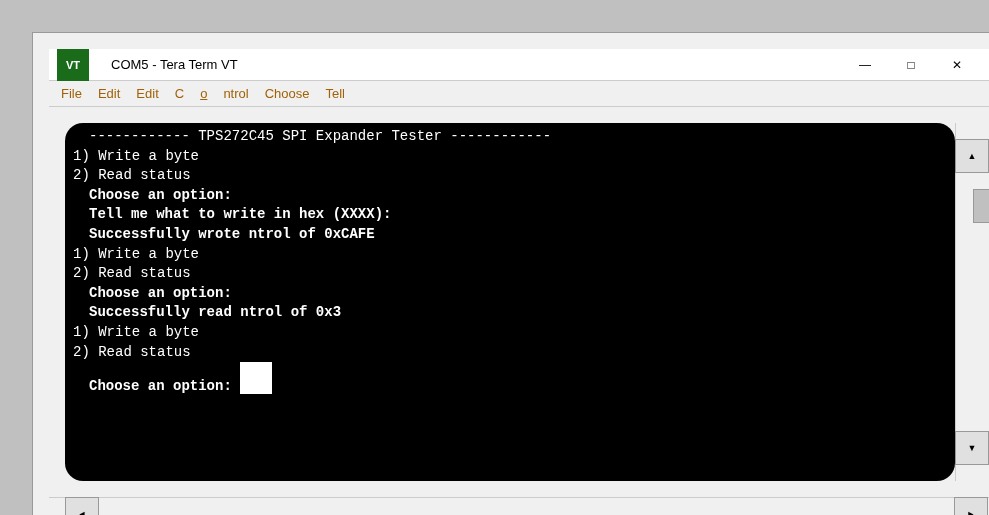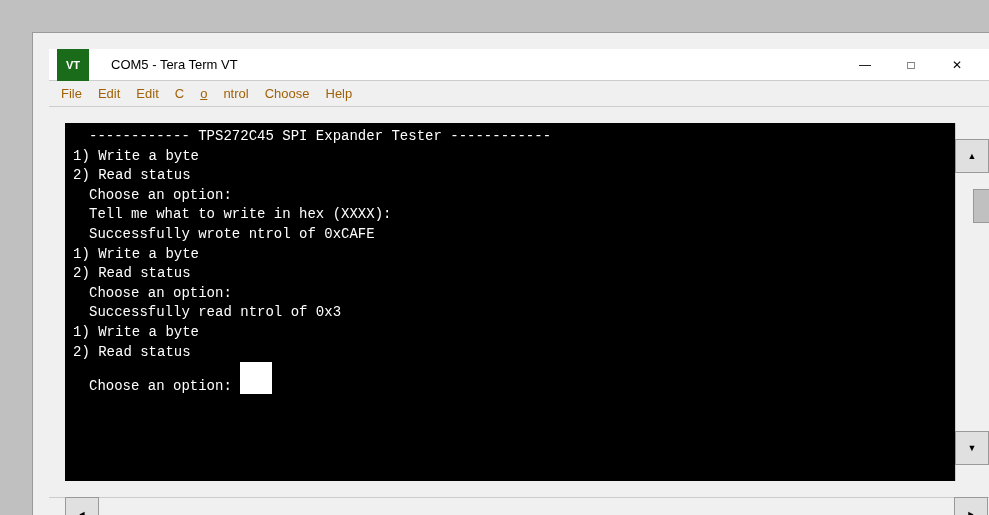--- a/index.html
+++ b/index.html
@@ -107,20 +107,21 @@
     .terminal {
       flex: 1;
       background: #000000;
       color: #ffffff;
       font-family: 'Courier New', Courier, monospace;
       font-size: 14px;
       padding: 4px 8px;
       overflow: hidden;
       white-space: pre;
       line-height: 1.4;
+      border-radius: 18px;
     }
 
     
     .scrollbar {
       width: 17px;
       background: #f0f0f0;
       border-left: 1px solid #ccc;
       display: flex;
       flex-direction: column;
       align-items: center;
@@ -184,21 +185,21 @@
 
     .cursor-block {
       display: inline-block;
       width: 9px;
       height: 14px;
       background: #ffffff;
       vertical-align: text-bottom;
     }
 
     .bold-text {
-      font-weight: normal;
+      font-weight: bold;
     }
   </style>
 </head>
 <body>
 
 <div class="window">
 
   <div class="title-bar">
     <div class="title-bar-icon">
       <span>VT</span>
@@ -210,21 +211,21 @@
       <button class="title-bar-btn close">✕</button>
     </div>
   </div>
 
   <div class="menu-bar">
     <div class="menu-item">File</div>
     <div class="menu-item">Edit</div>
     <div class="menu-item">Edit</div>
     <div class="menu-item">C<u>o</u>ntrol</div>
     <div class="menu-item">Choose</div>
-    <div class="menu-item">Help</div>
+    <div class="menu-item">Tell</div>
   </div>
 
   <div class="main-area">
 
     <div class="terminal"><span>------------ TPS272C45 SPI Expander Tester ------------
 1) Write a byte
 2) Read status
 <span class="bold-text">Choose an option:</span>
 <span class="bold-text">Tell me what to write in hex (XXXX):</span>
 <span class="bold-text">Successfully wrote ntrol of 0xCAFE</span>

